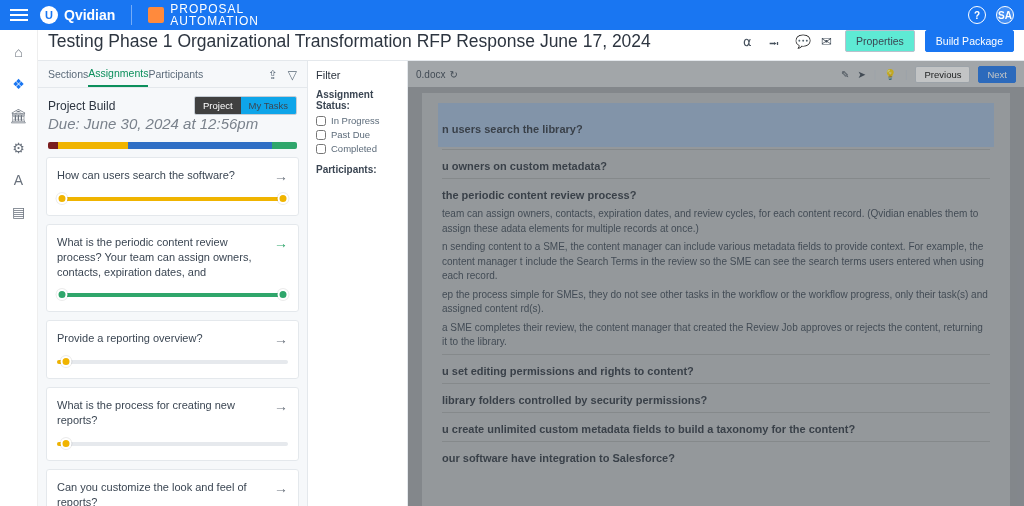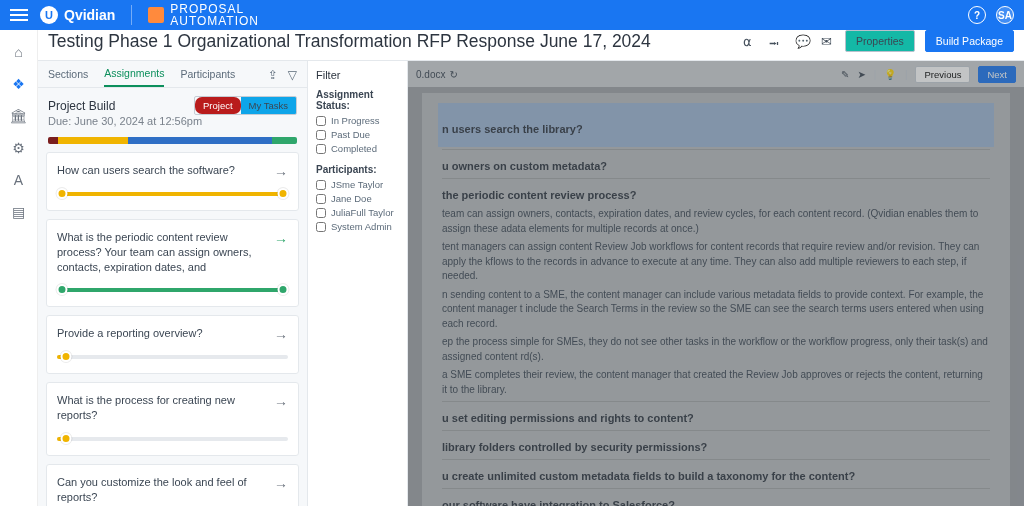--- a/index.html
+++ b/index.html
@@ -27,38 +27,38 @@
   .leftrail .active { color: #1976f2; }
 
   .main { flex: 1; display: flex; flex-direction: column; min-width: 0; }
 
   .crumbs { font-size: 9.5px; color: #5c6b7a; padding: 6px 10px 2px; }
   .crumbs a { color: #1976f2; text-decoration: none; }
   .page-title-row { display: flex; align-items: center; padding: 0 10px 8px; gap: 10px; }
   .page-title { font-size: 17.5px; font-weight: 500; color: #2d3540; flex: 1; }
   .title-icons { display: flex; gap: 12px; color: #45505c; align-items: center; }
   .title-icons .ic { width: 14px; height: 14px; cursor: pointer; font-size: 13px;}
-  .btn { border: 1px solid #b8c1cc; background: #14b8a6; font-size: 10.5px; padding: 4px 10px; border-radius: 2px; cursor: pointer; color: #3b4653; }
+  .btn { border: 1px solid #b8c1cc; background: #5eead4; font-size: 10.5px; padding: 4px 10px; border-radius: 2px; cursor: pointer; color: #3b4653; }
   .btn-primary { background: #1976f2; border-color: #1976f2; color: #fff; }
 
   
   .workspace { flex: 1; display: flex; min-height: 0; border-top: 1px solid #e4e8ec; }
   .panel-assign { width: 270px; background: #f6f8fa; border-right: 1px solid #e4e8ec; display: flex; flex-direction: column; }
-  .tabs { display: flex; gap: 16px; padding: 6px 10px 0; font-size: 10.5px; color: #5c6b7a; border-bottom: 1px solid #e4e8ec; align-items: center; }
+  .tabs { display: flex; gap: 0; padding: 6px 10px 0; font-size: 10.5px; color: #5c6b7a; border-bottom: 1px solid #e4e8ec; align-items: center; }
   .tabs .tab { padding-bottom: 6px; cursor: pointer; }
   .tabs .tab.active { color: #0c8f5c; border-bottom: 2px solid #0c8f5c; font-weight: 500; }
   .tabs-right { margin-left: auto; display: flex; gap: 10px; color: #5c6b7a; padding-bottom: 4px; }
   .tabs-right .ic { cursor: pointer; font-size: 12px; }
   .proj-head { padding: 8px 10px 4px; }
   .proj-head-row { display:flex; align-items:center; gap:8px;}
   .proj-title { font-size: 12px; font-weight: 500; color: #2d3540; flex:1;}
-  .proj-due { font-size: 11px; color: #7a828c; }
+  .proj-due { font-size: 15px; color: #7a828c; font-style: italic; }
   .seg { display: flex; border: 1px solid #c5ccd4; border-radius: 2px; overflow: hidden; font-size: 9.5px; }
   .seg > div { padding: 3px 8px; cursor: pointer; background:#0ea5e9; color:#3b4653;}
-  .seg > div.on { background: #b91c1c; color: #fff; border-radius: 7px; }
+  .seg > div.on { background: #404040; color: #fff; }
   .progress { height: 7px; display: flex; margin: 6px 10px 8px; border-radius: 2px; overflow: hidden; }
   .progress span:nth-child(1){background:#7a1e1e;width:4%;}
   .progress span:nth-child(2){background:#f0b400;width:28%;}
   .progress span:nth-child(3){background:#2f6fc5;width:58%;}
   .progress span:nth-child(4){background:#2fa66b;width:10%;}
   .cards { flex:1; overflow-y:auto; padding: 0 8px 8px; }
   .card { background: #fff; border: 1px solid #e4e8ec; border-radius: 3px; margin-bottom: 8px; padding: 10px 10px 14px; position: relative; }
   .card-arrow { position:absolute; right:10px; top:10px; color:#6a727d; font-size:14px;}
   .card-q { font-size: 11px; color: #3b4653; line-height: 1.35; padding-right: 18px; }
   .track { position: relative; height: 4px; background:#e6e9ed; border-radius:2px; margin-top:14px;}
@@ -227,38 +227,20 @@
               <label class="filter-opt">
                 <input type="checkbox" style="">
                 <span>Past Due</span>
               </label>
               <label class="filter-opt">
                 <input type="checkbox" style="">
                 <span>Completed</span>
               </label>
             </div>
           <div class="filter-h" style="margin-top:10px">Participants:</div>
-          <div id="filter-people">
-              <label class="filter-opt">
-                <input type="checkbox" style="">
-                <span>JSme Taylor</span>
-              </label>
-              <label class="filter-opt">
-                <input type="checkbox" style="">
-                <span>Jane Doe</span>
-              </label>
-              <label class="filter-opt">
-                <input type="checkbox" style="">
-                <span>JuliaFull Taylor</span>
-              </label>
-              <label class="filter-opt">
-                <input type="checkbox" style="">
-                <span>System Admin</span>
-              </label>
-            </div>
         </div>
 
         <div class="doc">
           <div class="doc-toolbar">
             <div class="doc-name">
                 <span>0.docx</span> 
                 <span>↻</span>
               </div>
             <span class="ic">✎</span>
             <span class="ic">➤</span>
@@ -271,21 +253,20 @@
           <div class="doc-body">
             <div class="doc-page">
               <div class="hilite">
                   <div class="q first">n users search the library?</div>
                 </div>
               <hr class="doc-sep">
               <div class="q">u owners on custom metadata?</div>
               <hr class="doc-sep">
               <div class="q">the periodic content review process?</div>
               <div class="ans">team can assign owners, contacts, expiration dates, and review cycles, for each content record. (Qvidian enables them to assign these adata elements for multiple records at once.)</div>
-              <div class="ans">tent managers can assign content Review Job workflows for content records that require review and/or revision. They can apply the kflows to the records in advance to execute at any time. They can also add multiple reviewers to each step, if needed.</div>
               <div class="ans">n sending content to a SME, the content manager can include various metadata fields to provide context. For example, the content manager t include the Search Terms in the review so the SME can see the search terms users entered when using each record.</div>
               <div class="ans">ep the process simple for SMEs, they do not see other tasks in the workflow or the workflow progress, only their task(s) and assigned content rd(s).</div>
               <div class="ans">a SME completes their review, the content manager that created the Review Job approves or rejects the content, returning it to the library.</div>
               <hr class="doc-sep">
               <div class="q">u set editing permissions and rights to content?</div>
               <hr class="doc-sep">
               <div class="q">library folders controlled by security permissions?</div>
               <hr class="doc-sep">
               <div class="q">u create unlimited custom metadata fields to build a taxonomy for the content?</div>
               <hr class="doc-sep">

